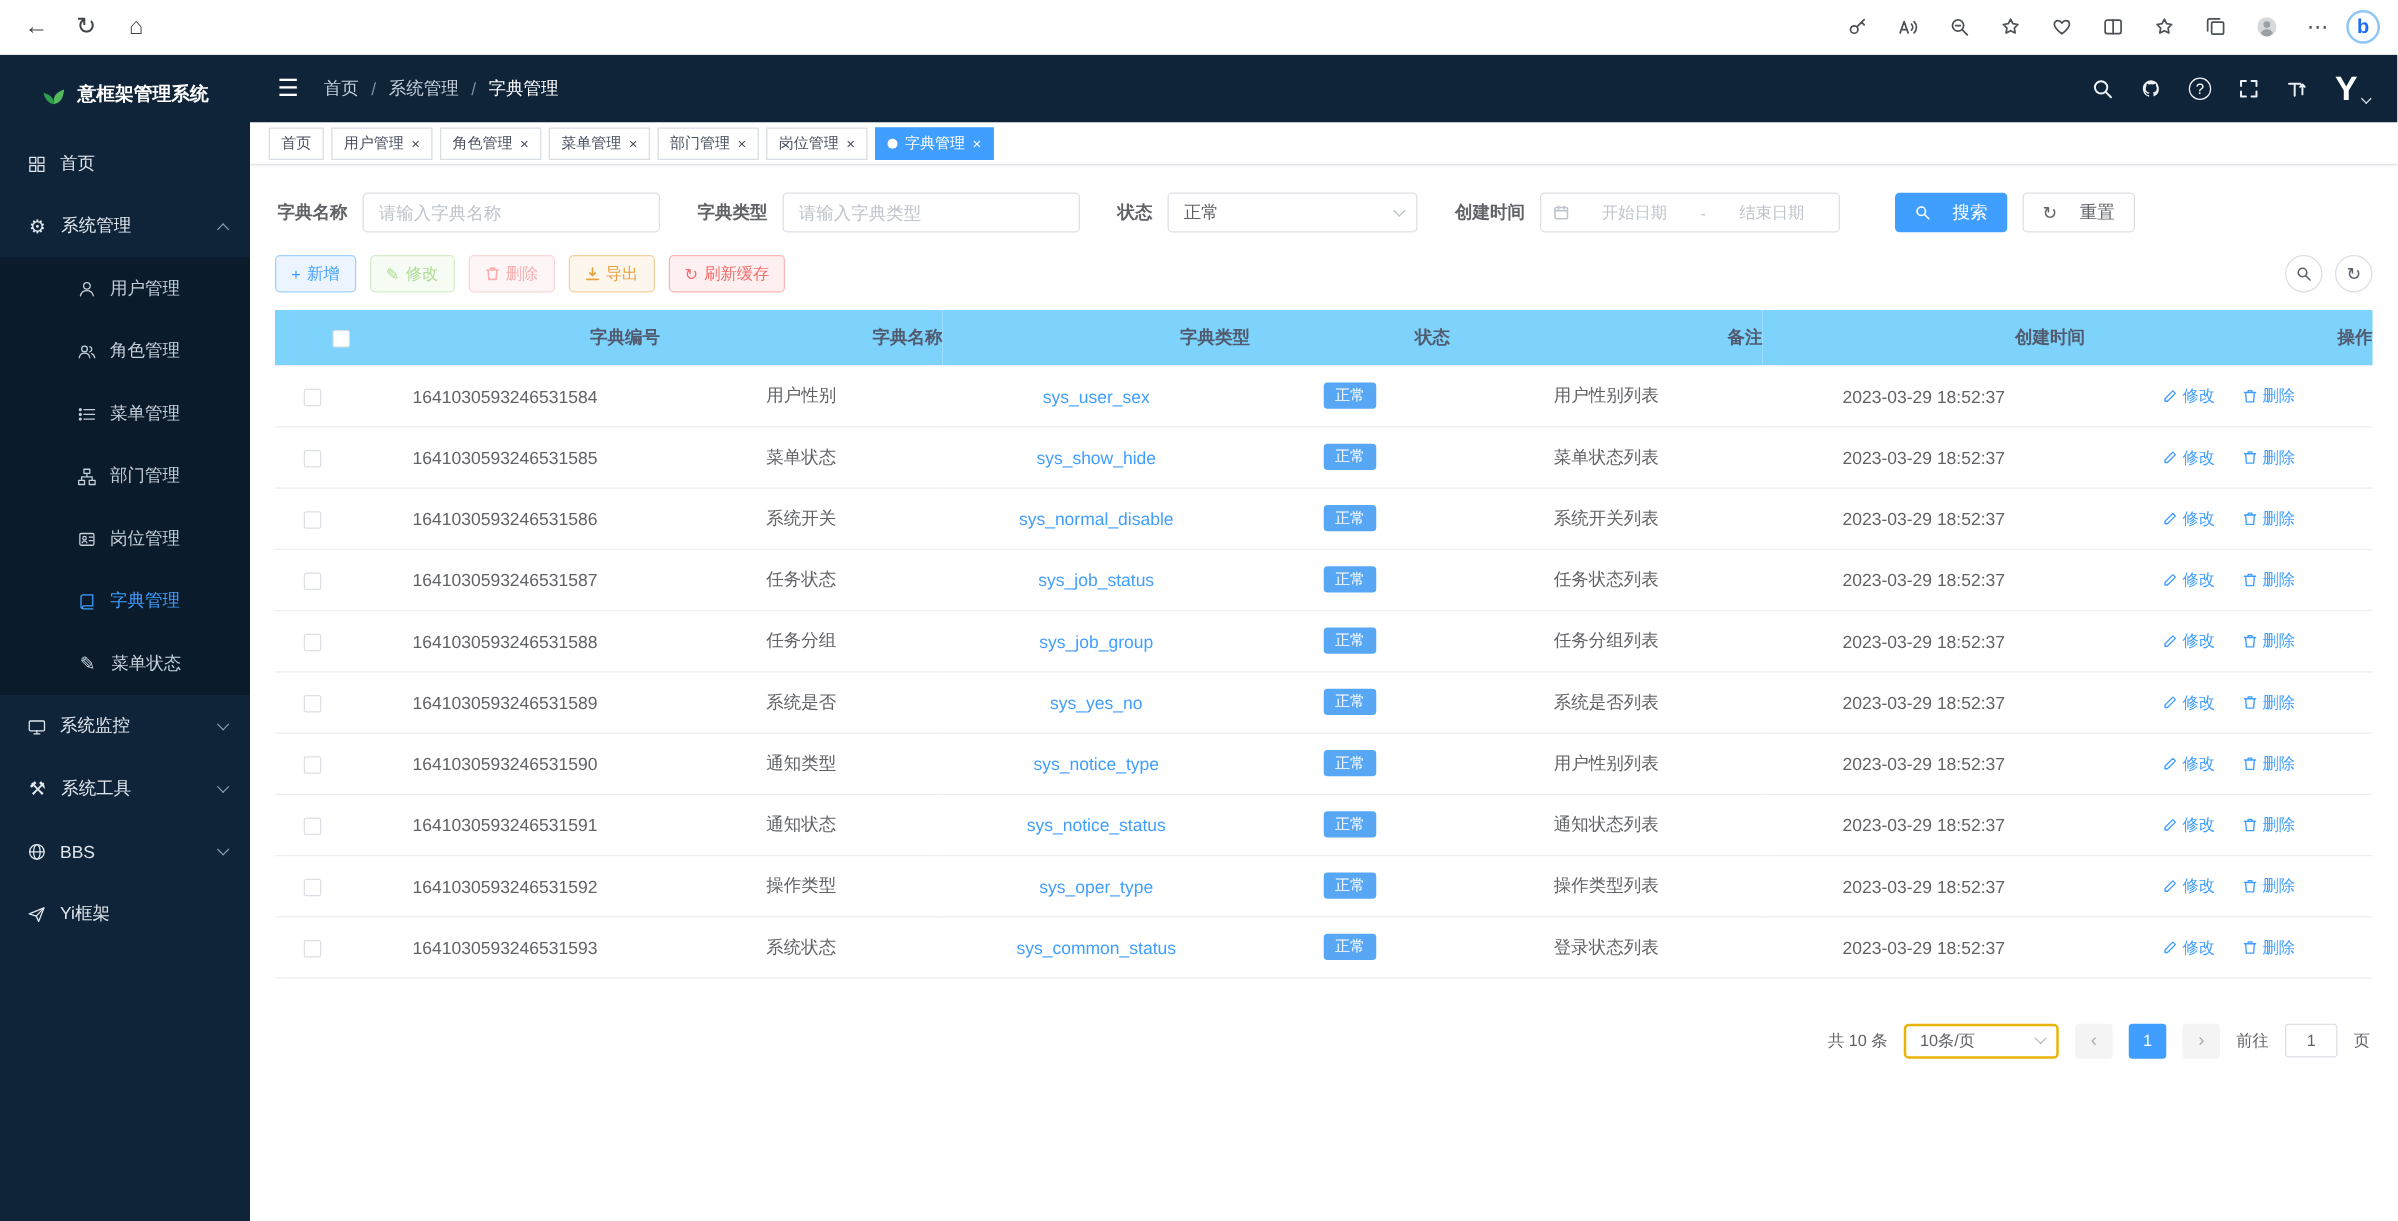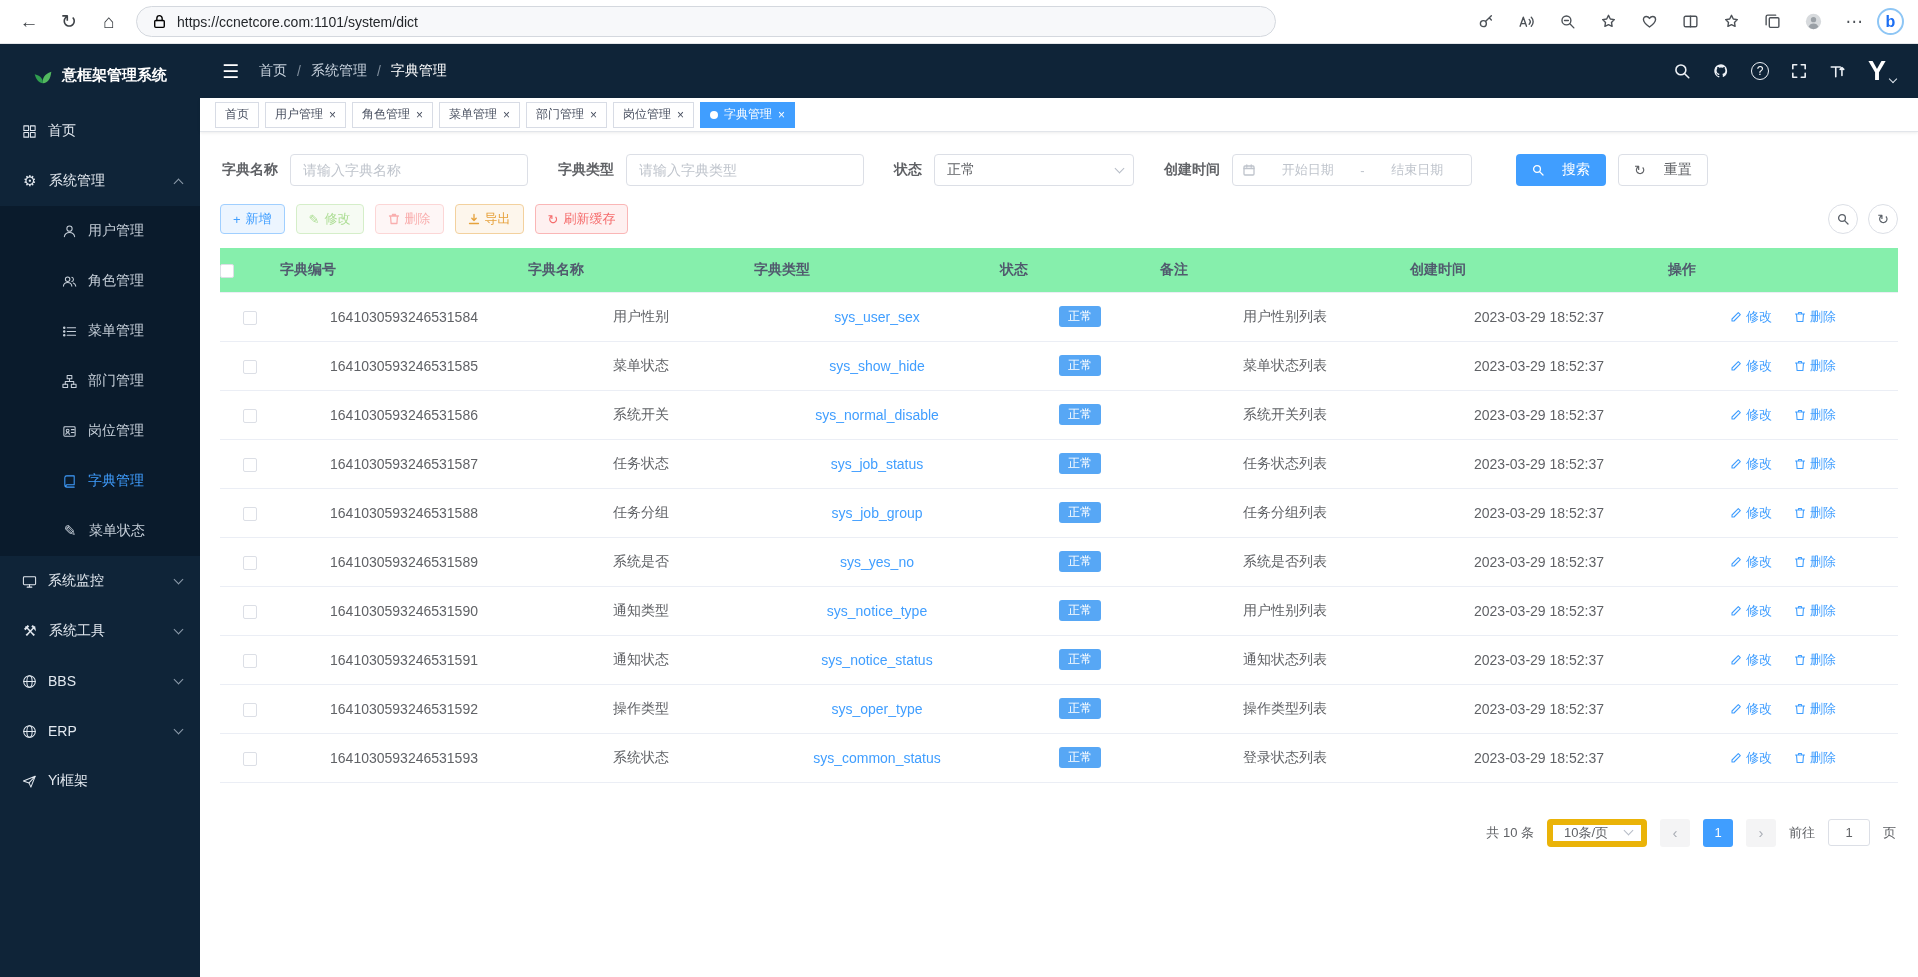--- a/index.html
+++ b/index.html
@@ -96,58 +96,51 @@
   .tbtn-del { background:#fef0f0; border-color:#fab6b6; color:#f56c6c; opacity:.55; }
   .tbtn-export { background:#fdf6ec; border-color:#f3d19e; color:#e6a23c; }
   .tbtn-cache { background:#fef0f0; border-color:#fab6b6; color:#f56c6c; }
   .toolbar-right { margin-left:auto; display:flex; gap:10px; }
   .circle-btn { width:30px; height:30px; border-radius:50%; background:#fff; border:1px solid #dcdfe6;
     color:#5a6068; display:flex; align-items:center; justify-content:center; cursor:pointer; font-size:14px; }
   .ti { width:12px; height:12px; fill:none; stroke:currentColor; stroke-width:1.3; stroke-linecap:round; stroke-linejoin:round; }
 
   
   table { width:100%; border-collapse:collapse; table-layout:fixed; }
-  th { background:#86efac; height:44px; font-size:14px; color:#515a6e; border-bottom:1px solid #ebeef5;
-    font-weight:bold; text-align:left; }
+  th { background:#7dd3fc; height:44px; font-size:14px; color:#515a6e; border-bottom:1px solid #ebeef5;
+    font-weight:bold; text-align:right; }
   td { height:49px; text-align:center; font-size:14px; color:#606266; border-bottom:1px solid #ebeef5;
     overflow:hidden; white-space:nowrap; }
   .cb { display:inline-block; width:14px; height:14px; border:1px solid #dcdfe6; border-radius:2px;
     background:#fff; cursor:pointer; vertical-align:middle; }
   .link { color:#409eff; cursor:pointer; text-decoration:none;margin-top:28px; }
   .tag { display:inline-block; background:#57a7f5; color:#fff; font-size:12px; padding:2px 9px;
     border-radius:3px; line-height:17px; }
   .op { color:#409eff; font-size:13px; cursor:pointer; display:inline-flex; align-items:center; gap:4px;
     margin:0 9px; text-decoration:none; }
   .oi { width:12px; height:12px; fill:none; stroke:currentColor; stroke-width:1.1; stroke-linecap:round; stroke-linejoin:round; }
 
   
   .pager { display:flex; align-items:center; justify-content:flex-end; gap:13px; margin-top:36px;
     font-size:13px; color:#606266; padding-right:2px; }
-  .size-select { width:100px; height:28px; border:6px solid #eab308; border-radius:4px; display:flex;
+  .size-select { width:124px; height:28px; border:2px solid #eab308; border-radius:4px; display:flex;
     align-items:center; justify-content:space-between; padding:0 9px 0 11px; cursor:pointer; font-size:13px; }
   .pg-btn { min-width:30px; height:28px; border-radius:3px; background:#f4f4f5; color:#a9adb5;
     display:flex; align-items:center; justify-content:center; font-size:15px; cursor:pointer; }
   .pg-cur { background:#409eff; color:#fff; font-size:13px; }
   .goto-input { width:42px; height:27px; border:1px solid #dcdfe6; border-radius:3px; text-align:center;
     font-size:13px; color:#606266; outline:none; font-family:inherit; }
 </style>
 </head>
 <body>
 
 <div class="browser-bar">
   <span class="nav-btn">←</span>
   <span class="nav-btn">↻</span>
   <span class="nav-btn">⌂</span>
-  <div class="omnibox">
-    <svg class="bi" viewBox="0 0 16 16">
-        <rect x="3.5" y="7" width="9" height="6.5" rx="1"></rect>
-        <path d="M5.5 7V5a2.5 2.5 0 0 1 5 0v2"></path>
-      </svg>
-    <span class="url">https://ccnetcore.com:1101/system/dict</span>
-  </div>
   <div class="browser-right">
     <span class="bicon">
         <svg class="bi" viewBox="0 0 16 16">
           <circle cx="6" cy="10" r="2.8"></circle>
           <path d="M8.2 7.8l5.3-5.3M11.5 4.5l2 2"></path>
         </svg>
       </span>
     <span class="bicon">
         <svg class="bi" viewBox="0 0 16 16">
           <path d="M2 12.5L5 4l3 8.5M3 10h4"></path>
@@ -290,29 +283,20 @@
         <span>系统工具</span>
         <span class="chev"></span>
       </div>
       <div class="menu-item">
         <svg class="si" viewBox="0 0 16 16">
             <circle cx="8" cy="8" r="6.2"></circle>
             <ellipse cx="8" cy="8" rx="2.8" ry="6.2"></ellipse>
             <path d="M1.8 8h12.4"></path>
           </svg>
         <span>BBS</span>
-        <span class="chev"></span>
-      </div>
-      <div class="menu-item">
-        <svg class="si" viewBox="0 0 16 16">
-            <circle cx="8" cy="8" r="6.2"></circle>
-            <ellipse cx="8" cy="8" rx="2.8" ry="6.2"></ellipse>
-            <path d="M1.8 8h12.4"></path>
-          </svg>
-        <span>ERP</span>
         <span class="chev"></span>
       </div>
       <div class="menu-item">
         <svg class="si" viewBox="0 0 16 16">
             <path d="M1.5 7.5L14 2.5 9.5 14 7.5 9.5z"></path>
             <path d="M7.5 9.5L14 2.5"></path>
           </svg>
         <span>Yi框架</span>
       </div>
     </nav>

